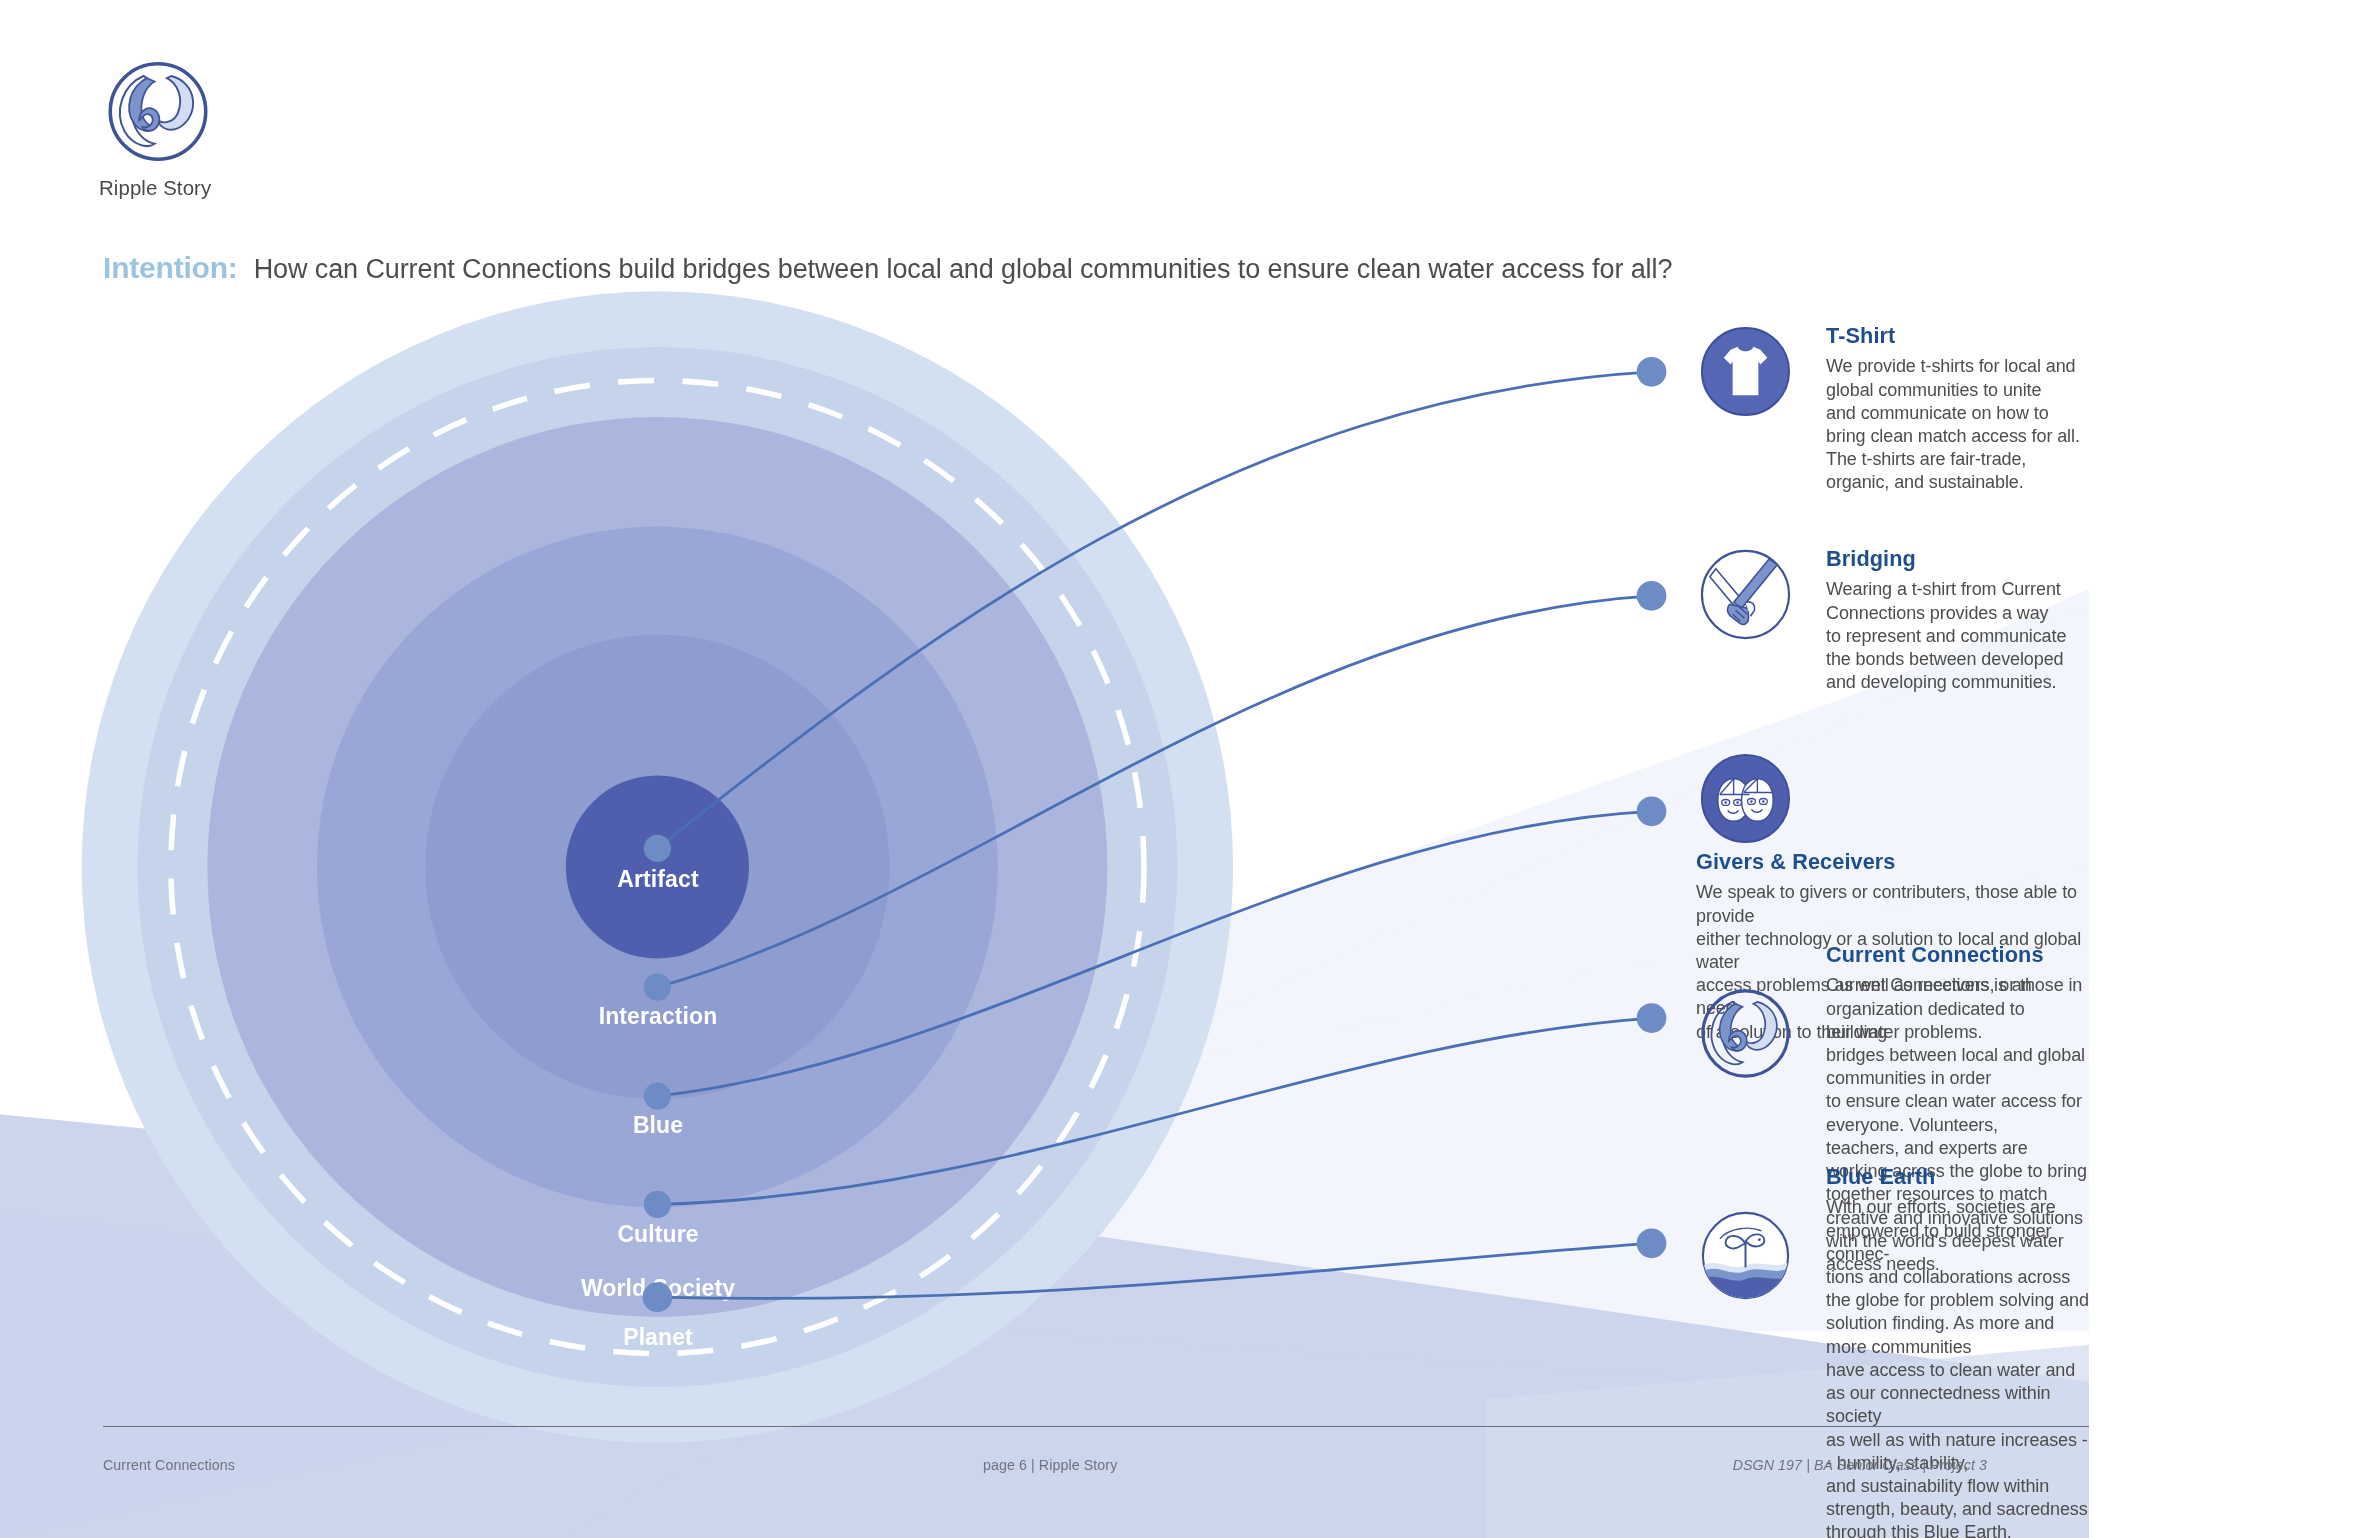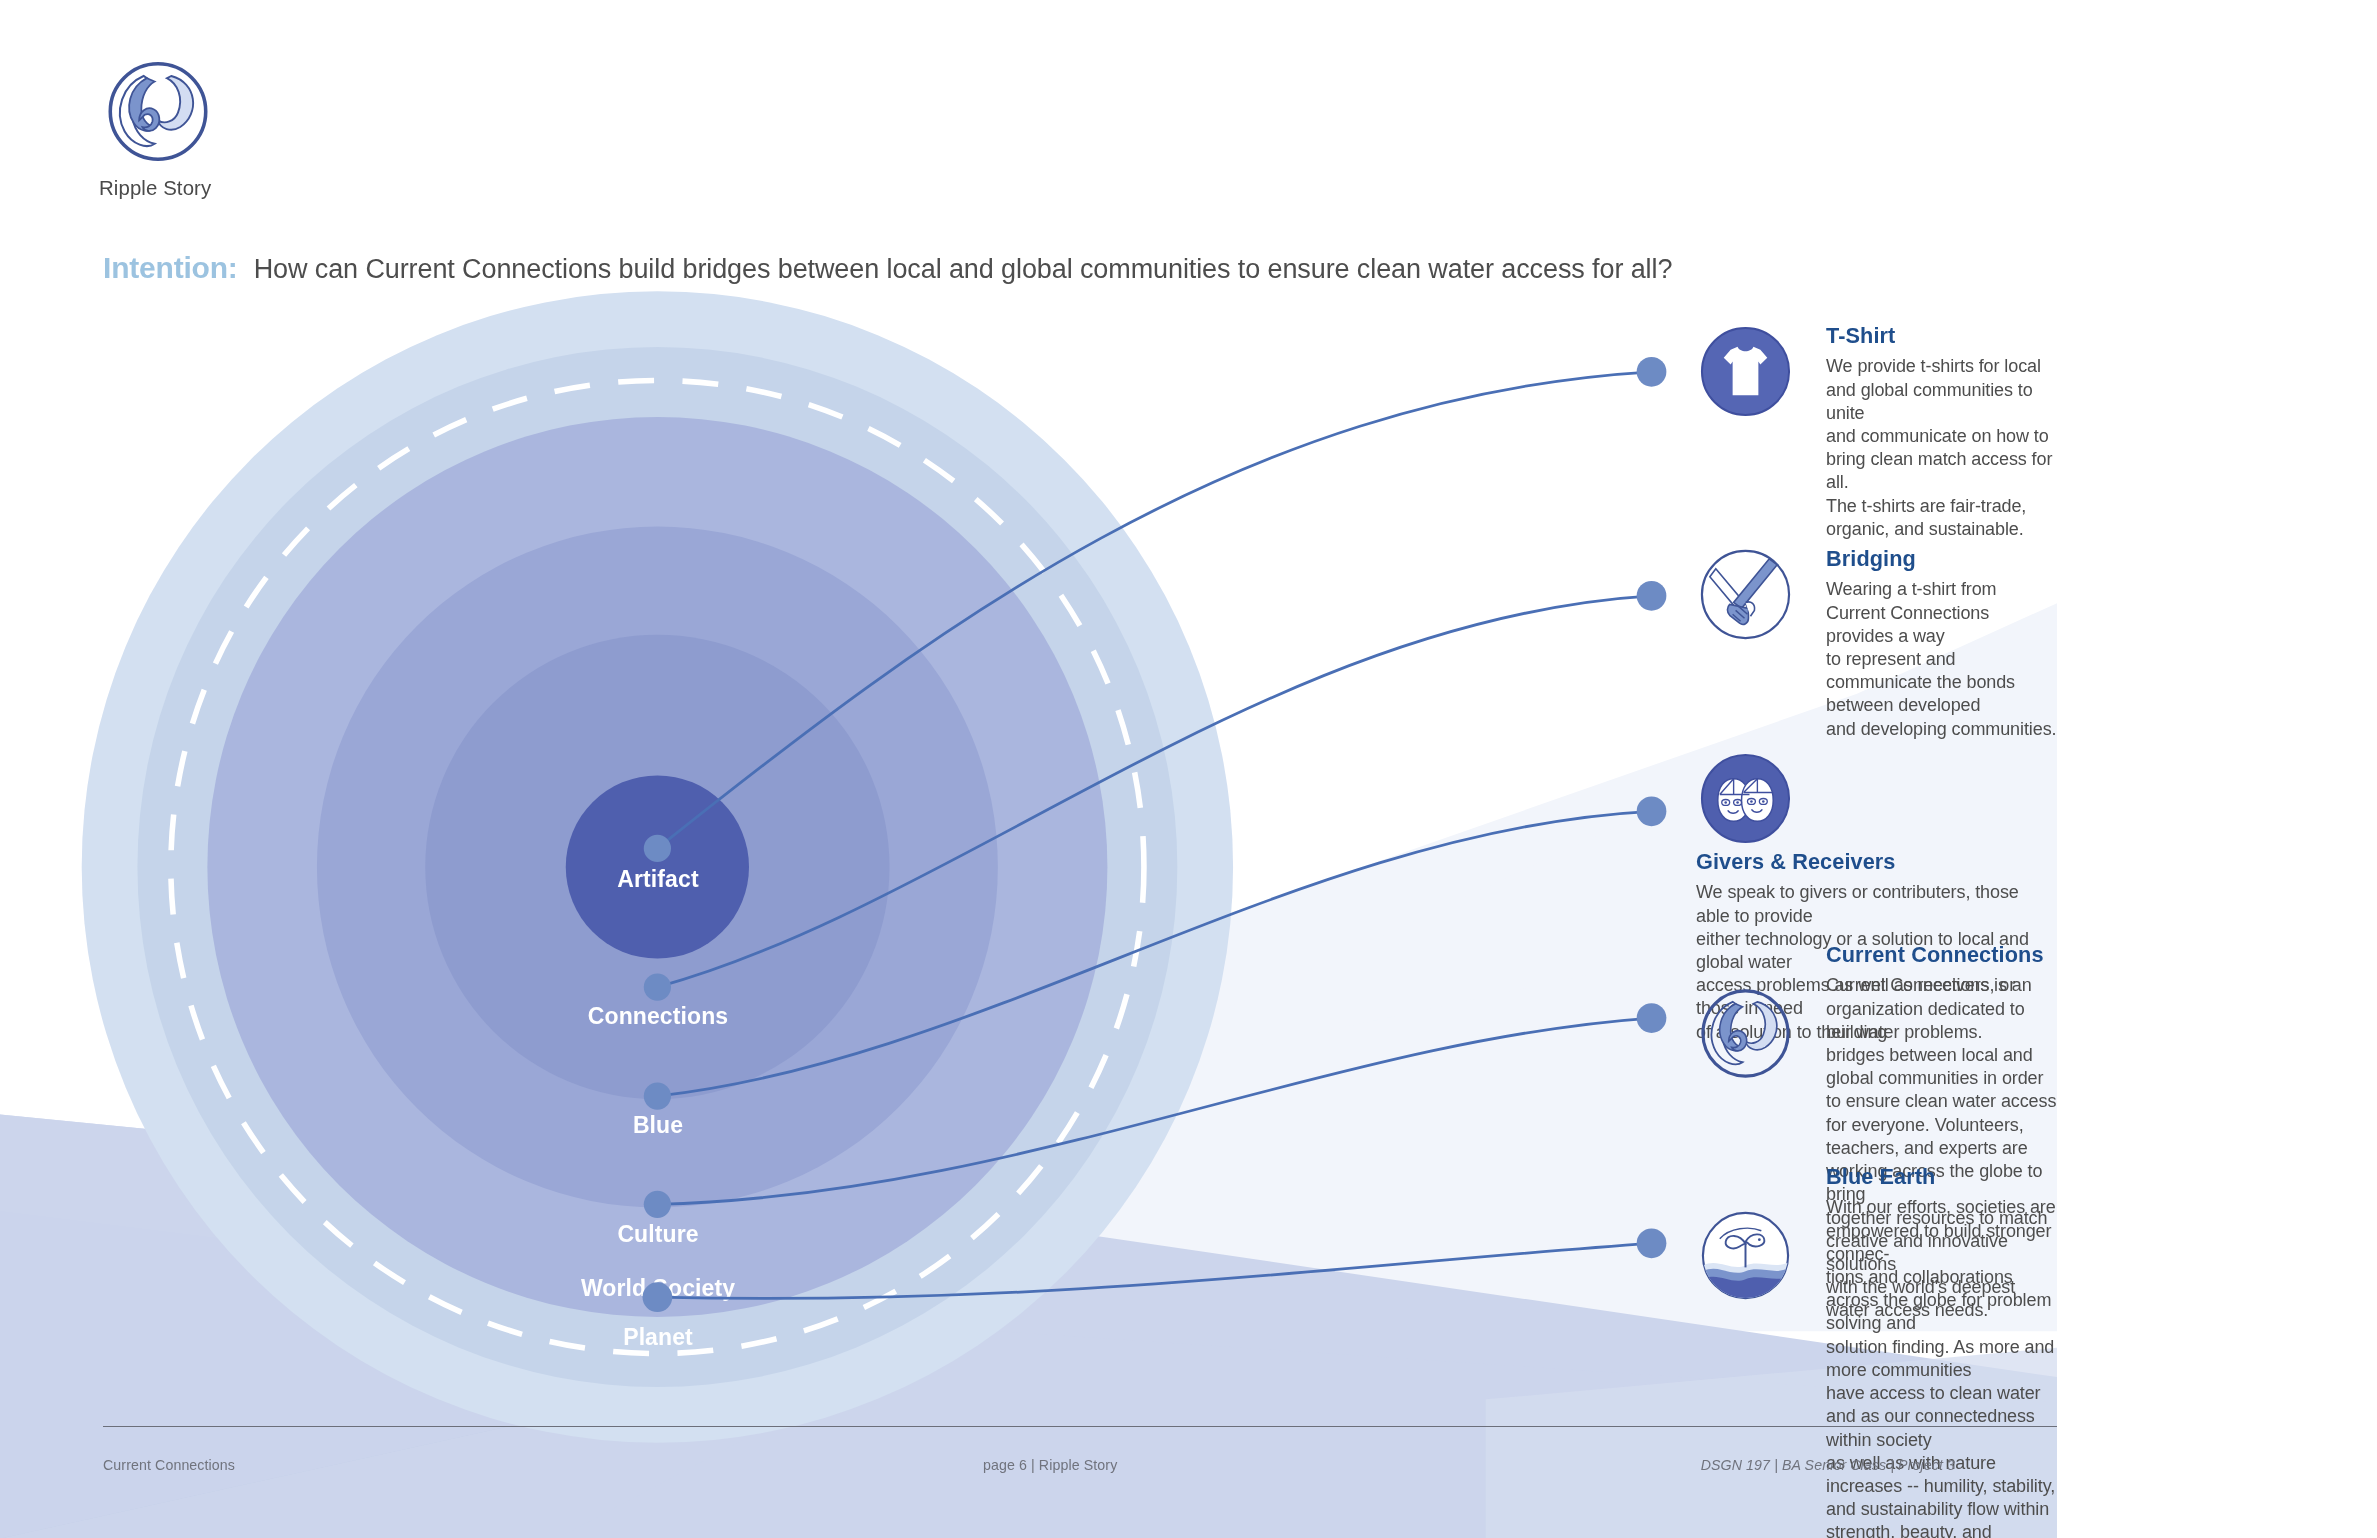--- a/index.html
+++ b/index.html
@@ -10,20 +10,21 @@
   body {
     font-family: "Liberation Sans", sans-serif;
     -webkit-font-smoothing: antialiased;
   }
   #page {
     position: relative;
     width: 2057px;
     height: 1539px;
     overflow: hidden;
     background: #ffffff;
+    padding-left: 32px;
   }
   #bg-svg, #diagram-svg, #connectors-svg {
     position: absolute;
     left: 0; top: 0;
     width: 2377px;
     height: 1539px;
   }
   #bg-svg { z-index: 0; }
   #diagram-svg { z-index: 1; }
   #connectors-svg { z-index: 3; }
@@ -196,21 +197,21 @@
     </svg>
     <div class="logo-caption">Ripple Story</div>
   </div>
 
   <div class="intention-row">
     <span class="intention-label">Intention:</span>
     <span class="intention-text">How can Current Connections build bridges between local and global communities to ensure clean water access for all?</span>
   </div>
 
   <div class="ring-label" style="left:658px; top:866px;">Artifact</div>
-  <div class="ring-label" style="left:658px; top:1003px;">Connections</div>
+  <div class="ring-label" style="left:658px; top:1003px;">Interaction</div>
   <div class="ring-label" style="left:658px; top:1112px;">Blue</div>
   <div class="ring-label" style="left:658px; top:1221px;">Culture</div>
   <div class="ring-label" style="left:658px; top:1275px;">World Society</div>
   <div class="ring-label" style="left:658px; top:1324px;">Planet</div>
 
   <div class="panel" style="left:1696px; top:322px;">
     <div class="panel-icon-wrap">
       <svg viewBox="0 0 100 100">
         <circle cx="50" cy="50" r="44" fill="#5566b4" stroke="#3f4f9e" stroke-width="2"></circle>
         <path d="M35 28 L42 25 C44 31 56 31 58 25 L65 28 L72 36 L65 43 L63 40 L63 74 L37 74 L37 40 L35 43 L28 36 Z" fill="#ffffff"></path>

